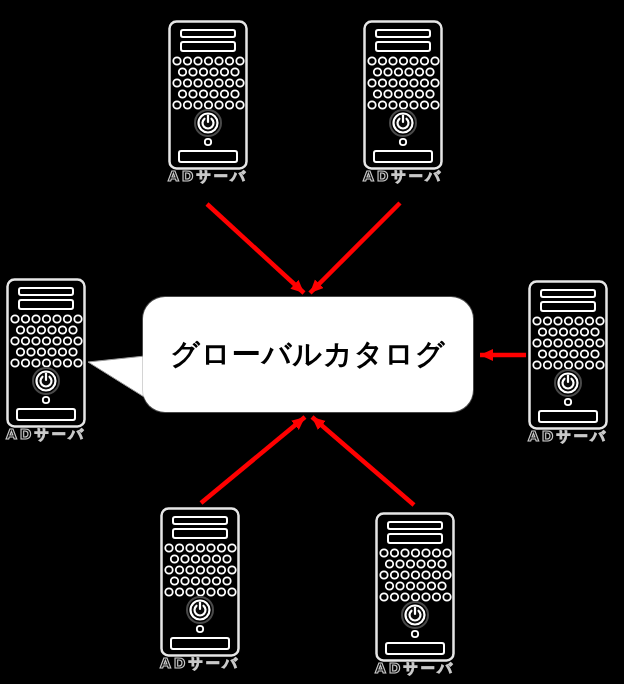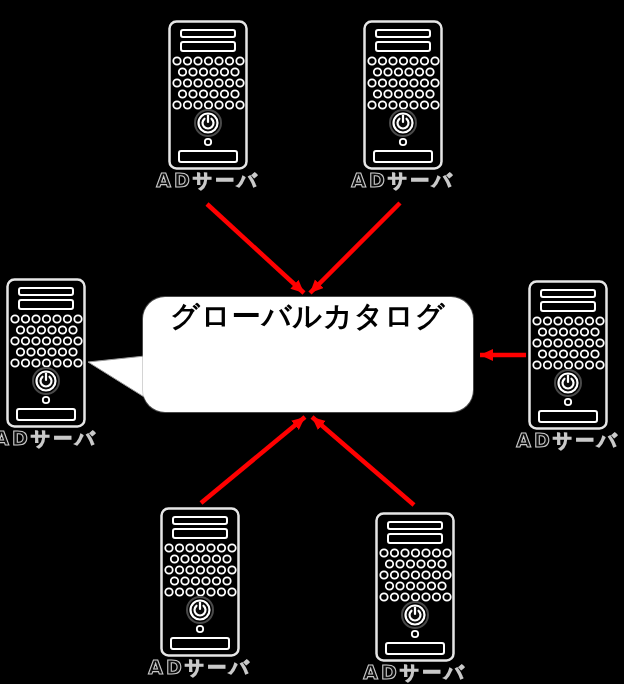--- a/index.html
+++ b/index.html
@@ -19,40 +19,40 @@
     background:var(--bg);
     overflow:hidden;
   }
   .server{position:absolute;width:80px;}
   .server svg{display:block;}
   .server-label{
     width:140px;
     margin-left:-30px;
     margin-top:-2px;
     text-align:center;
-    font-size:19px;
+    font-size:14px;
     font-weight:bold;
     letter-spacing:3px;
     color:var(--label-fill);
     -webkit-text-stroke:1.1px var(--label-outline);
     white-space:nowrap;
   }
   .overlay{
     position:absolute;left:0;top:0;width:624px;height:684px;
     z-index:2;pointer-events:none;
   }
   .arrow{stroke:var(--arrow);stroke-width:4.5;fill:none;}
   .arrowhead{fill:var(--arrow);}
   .callout-tail{fill:var(--box-bg);stroke:#9a9a9a;stroke-width:1;}
   .center-box{
     position:absolute;left:143px;top:297px;width:330px;height:115px;
     background:var(--box-bg);
     border-radius:22px;
     z-index:3;
-    display:flex;align-items:flex-start;justify-content:center;
+    display:flex;align-items:center;justify-content:center;
     box-shadow:0 0 0 1px rgba(160,160,160,.45);
   }
   .center-box span{
     font-size:29px;
     font-weight:bold;
     color:var(--box-text);
     letter-spacing:1px;
     white-space:nowrap;
   }
 </style>

